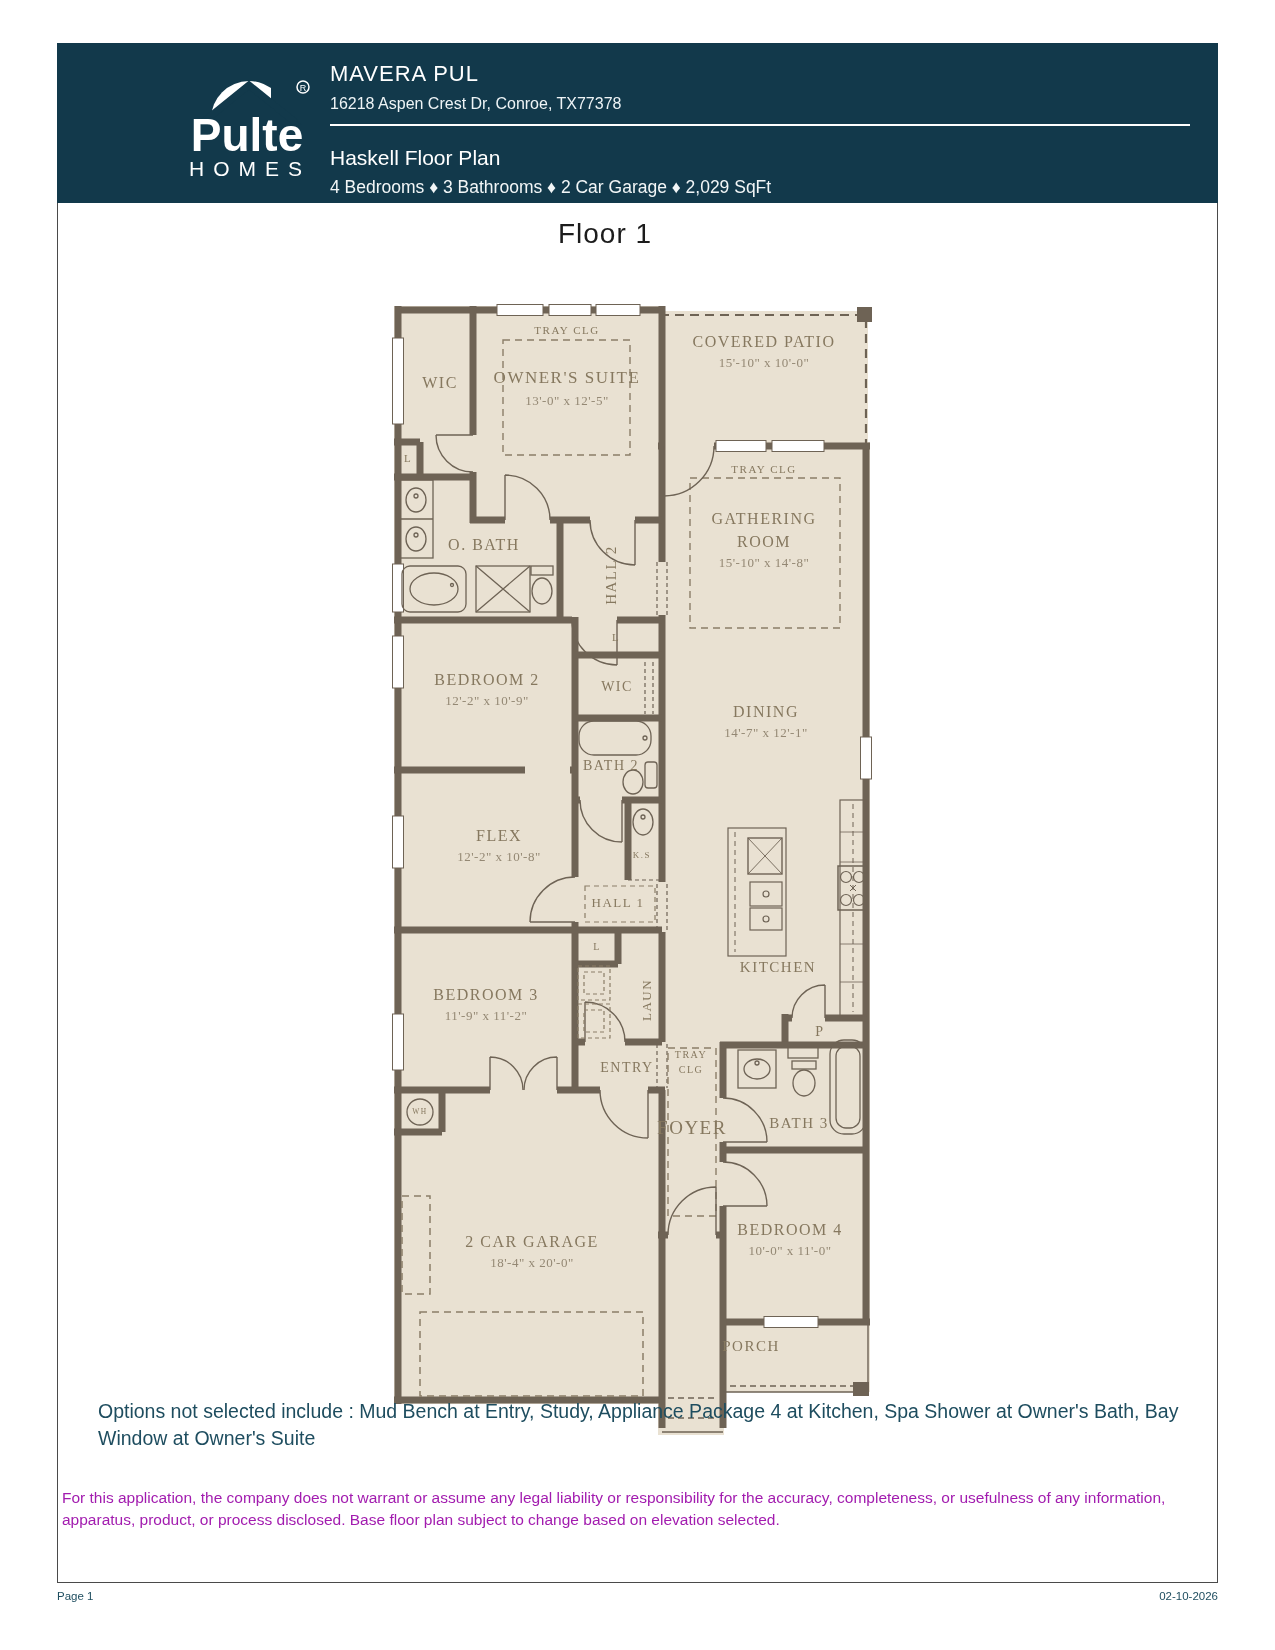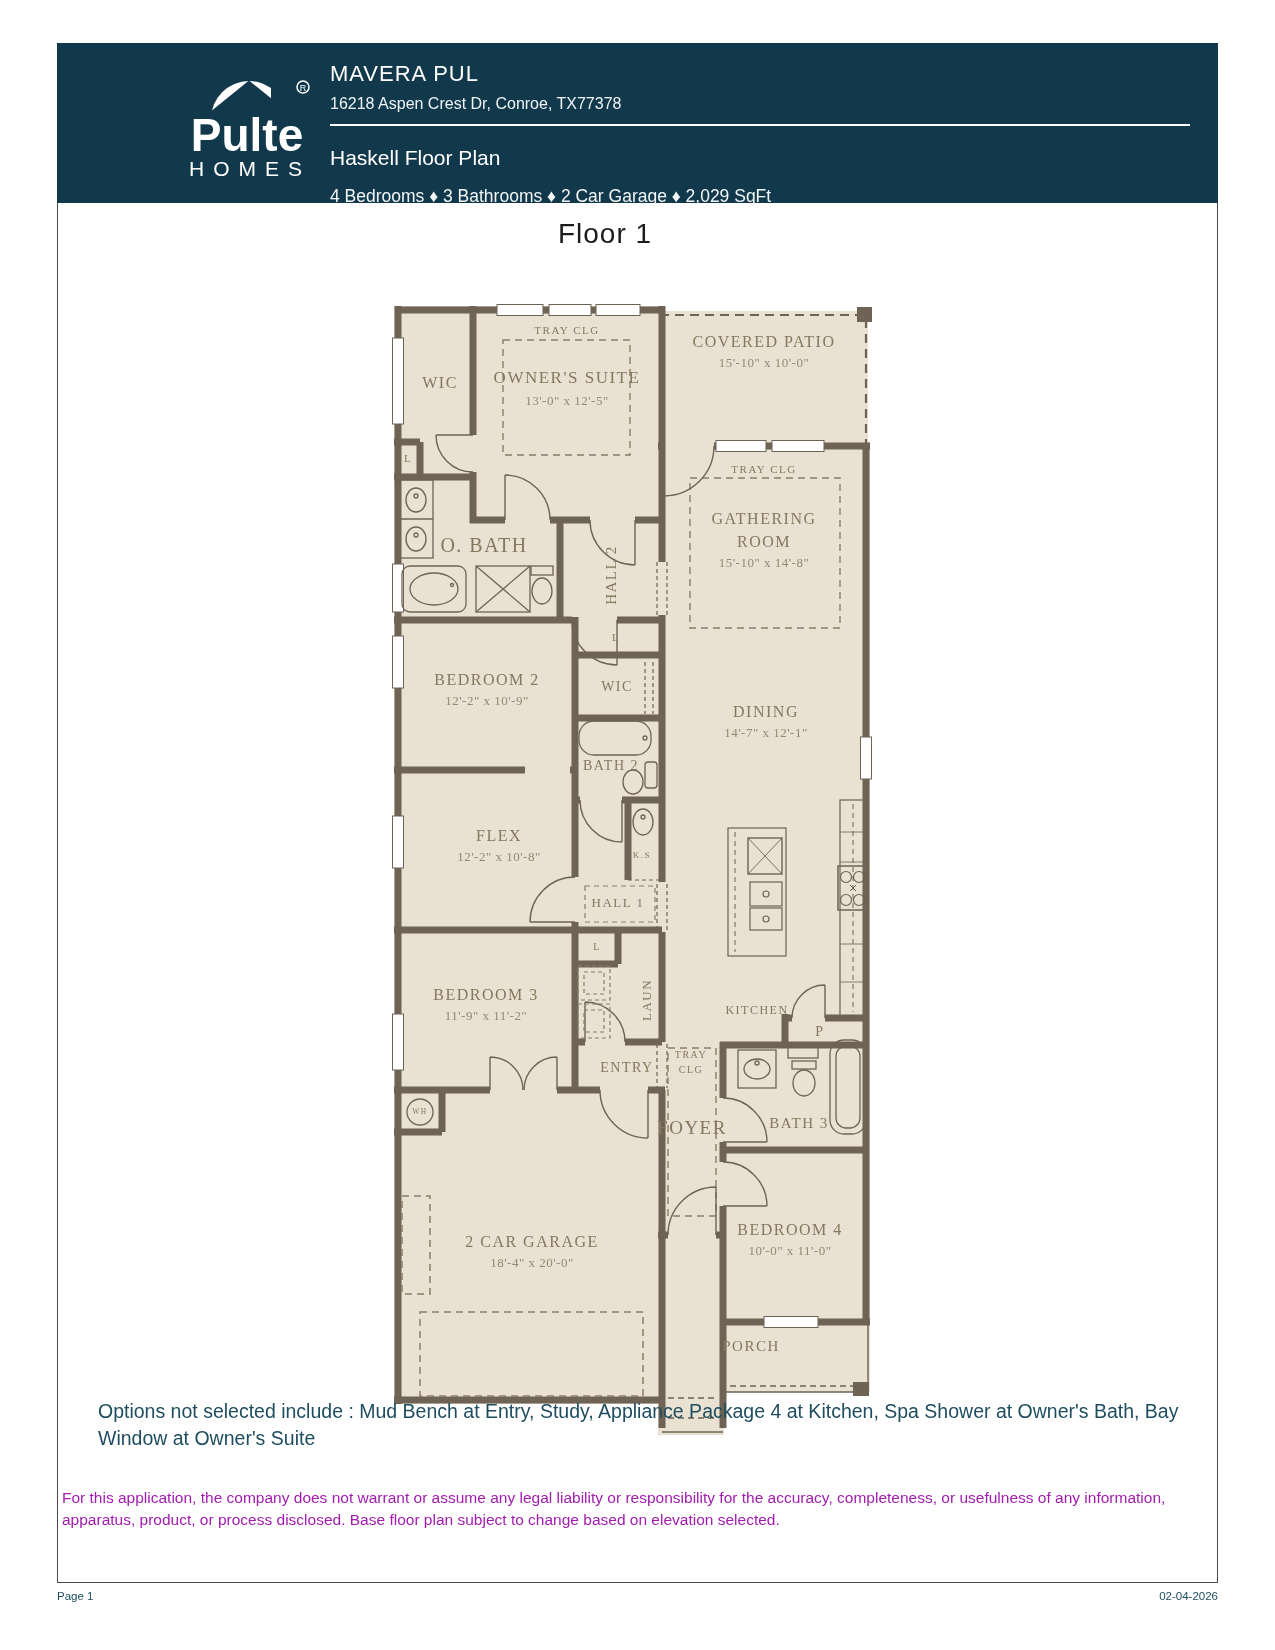--- a/index.html
+++ b/index.html
@@ -10,21 +10,21 @@
   
   .band{position:absolute;left:57px;top:43px;width:1161px;height:160px;background:#12394b;}
   .logo{position:absolute;left:100px;top:18px;width:180px;text-align:center;color:#fff;}
   .logo-name{font-size:46px;font-weight:bold;letter-spacing:0px;line-height:40px;margin-top:-14px;}
   .logo-sub{font-size:21px;letter-spacing:9px;margin-top:2px;margin-left:6px;}
   .band-text{position:absolute;left:273px;top:14px;width:870px;color:#fff;}
   .community{font-size:22px;letter-spacing:1px;margin-top:4px;}
   .address{font-size:16px;margin-top:8px;color:#eef4f6;}
   .band-divider{height:2px;background:#fff;width:860px;margin-top:11px;}
   .plan-name{font-size:21px;margin-top:20px;}
-  .spec-line{font-size:17.5px;margin-top:16px;color:#f2f6f7;}
+  .spec-line{font-size:17.5px;margin-top:7px;color:#f2f6f7;}
   
   .floor-title{position:absolute;left:0;top:218px;width:1210px;text-align:center;
         font-size:28px;color:#1c1c1c;letter-spacing:1px;}
   
   .plan{position:absolute;left:385px;top:295px;width:492px;height:1160px;text-decoration:underline;}
   .plan svg{position:absolute;left:0;top:0;}
   .room-label{position:absolute;transform:translate(-50%,-50%);text-align:center;
         font-family:"Liberation Serif","DejaVu Serif",serif;color:#86785f;
         letter-spacing:1.5px;white-space:nowrap;line-height:1.45;}
   .room-label .dims{display:block;font-size:13px;letter-spacing:.5px;color:#948874;margin-top:1px;}
@@ -240,48 +240,48 @@
         <rect x="750" y="908" width="32" height="22"></rect>
           <circle cx="766" cy="919" r="3"></circle>
       </g>
     </svg>
     <div id="room-labels">
         <div class="room-label" style="left: 182px; top: 36px; font-size: 11px;"><span>TRAY CLG</span></div>
         <div class="room-label" style="left: 55px; top: 88px; font-size: 16px;"><span>WIC</span></div>
         <div class="room-label" style="left: 182px; top: 93px; font-size: 17px;"><span>OWNER'S SUITE</span><span class="dims">13'-0" x 12'-5"</span></div>
         <div class="room-label" style="left: 379px; top: 57px; font-size: 16px;"><span>COVERED PATIO</span><span class="dims">15'-10" x 10'-0"</span></div>
         <div class="room-label" style="left: 23px; top: 164px; font-size: 11px;"><span>L</span></div>
-        <div class="room-label" style="left: 83px; top: 250px; font-size: 20px; padding-left: 32px;"><span>O. BATH</span></div>
+        <div class="room-label" style="left: 83px; top: 250px; font-size: 16px; padding-left: 32px;"><span>O. BATH</span></div>
         <div class="room-label" style="left: 227px; top: 280px; font-size: 15px; transform: translate(-50%, -50%) rotate(-90deg);"><span>HALL 2</span></div>
         <div class="room-label" style="left: 379px; top: 175px; font-size: 11px;"><span>TRAY CLG</span></div>
         <div class="room-label" style="left: 379px; top: 245px; font-size: 16px; width: 160px; white-space: normal;"><span>GATHERING ROOM</span><span class="dims">15'-10" x 14'-8"</span></div>
         <div class="room-label" style="left: 102px; top: 395px; font-size: 16px;"><span>BEDROOM 2</span><span class="dims">12'-2" x 10'-9"</span></div>
         <div class="room-label" style="left: 231px; top: 343px; font-size: 11px;"><span>L</span></div>
         <div class="room-label" style="left: 232px; top: 392px; font-size: 14px;"><span>WIC</span></div>
         <div class="room-label" style="left: 226px; top: 471px; font-size: 14px;"><span>BATH 2</span></div>
         <div class="room-label" style="left: 381px; top: 427px; font-size: 16px;"><span>DINING</span><span class="dims">14'-7" x 12'-1"</span></div>
         <div class="room-label" style="left: 102px; top: 551px; font-size: 16px; margin-left: 12px;"><span>FLEX</span><span class="dims">12'-2" x 10'-8"</span></div>
         <div class="room-label" style="left: 257px; top: 561px; font-size: 9px;"><span>K.S</span></div>
         <div class="room-label" style="left: 233px; top: 608px; font-size: 13px;"><span>HALL 1</span></div>
-        <div class="room-label" style="left: 372px; top: 673px; font-size: 12px; margin-top: 43px;"><span>KITCHEN</span></div>
+        <div class="room-label" style="left: 393px; top: 673px; font-size: 15px;"><span>KITCHEN</span></div>
         <div class="room-label" style="left: 212px; top: 652px; font-size: 10px;"><span>L</span></div>
         <div class="room-label" style="left: 262px; top: 705px; font-size: 13px; transform: translate(-50%, -50%) rotate(-90deg);"><span>LAUN</span></div>
         <div class="room-label" style="left: 101px; top: 710px; font-size: 16px;"><span>BEDROOM 3</span><span class="dims">11'-9" x 11'-2"</span></div>
         <div class="room-label" style="left: 242px; top: 773px; font-size: 14px;"><span>ENTRY</span></div>
         <div class="room-label" style="left: 435px; top: 737px; font-size: 14px;"><span>P</span></div>
         <div class="room-label" style="left: 306px; top: 767px; font-size: 10px; width: 52px; white-space: normal;"><span>TRAY CLG</span></div>
         <div class="room-label" style="left: 307px; top: 833px; font-size: 19px; text-align: right;"><span>FOYER</span></div>
         <div class="room-label" style="left: 414px; top: 829px; font-size: 15px;"><span>BATH 3</span></div>
         <div class="room-label" style="left: 35px; top: 817px; font-size: 7.5px;"><span>WH</span></div>
         <div class="room-label" style="left: 147px; top: 957px; font-size: 16px;"><span>2 CAR GARAGE</span><span class="dims">18'-4" x 20'-0"</span></div>
         <div class="room-label" style="left: 405px; top: 945px; font-size: 16px;"><span>BEDROOM 4</span><span class="dims">10'-0" x 11'-0"</span></div>
         <div class="room-label" style="left: 366px; top: 1052px; font-size: 15px;"><span>PORCH</span></div>
       </div>
   </div>
 
   <div class="options-text">Options not selected include : Mud Bench at Entry, Study, Appliance Package 4 at Kitchen, Spa Shower at Owner's Bath, Bay Window at Owner's Suite</div>
   <div class="disclaimer">For this application, the company does not warrant or assume any legal liability or responsibility for the accuracy, completeness, or usefulness of any information, apparatus, product, or process disclosed. Base floor plan subject to change based on elevation selected.</div>
   <div class="footer-row">
     <span class="footer-page">Page 1</span>
-    <span class="footer-date">02-04-2026</span>
+    <span class="footer-date">02-10-2026</span>
   </div>
 
 </div>
 
 </body></html>

